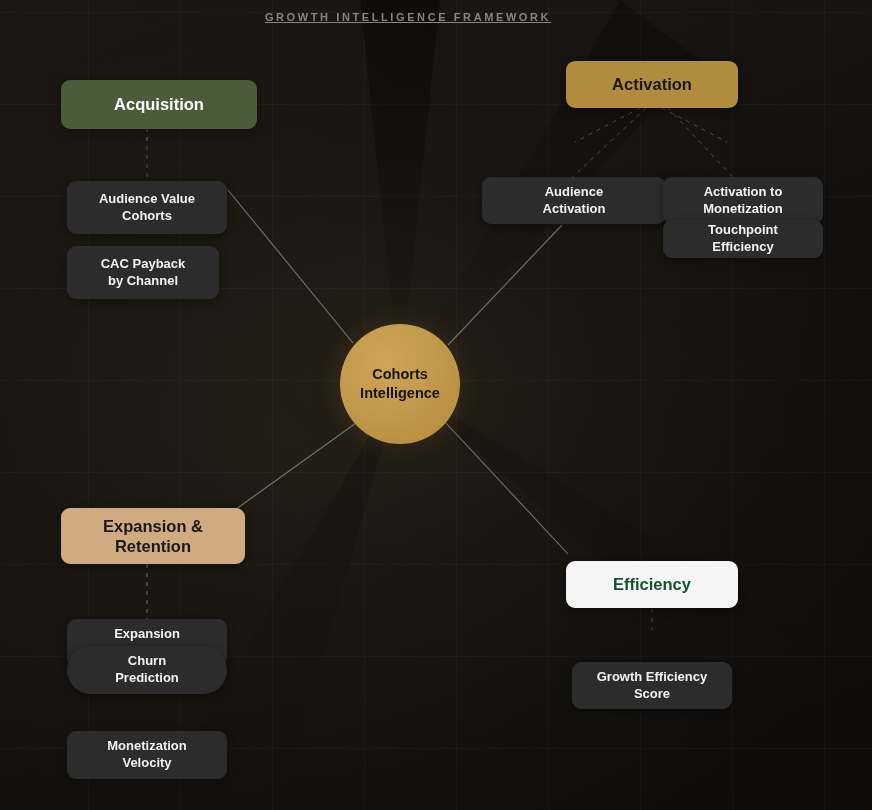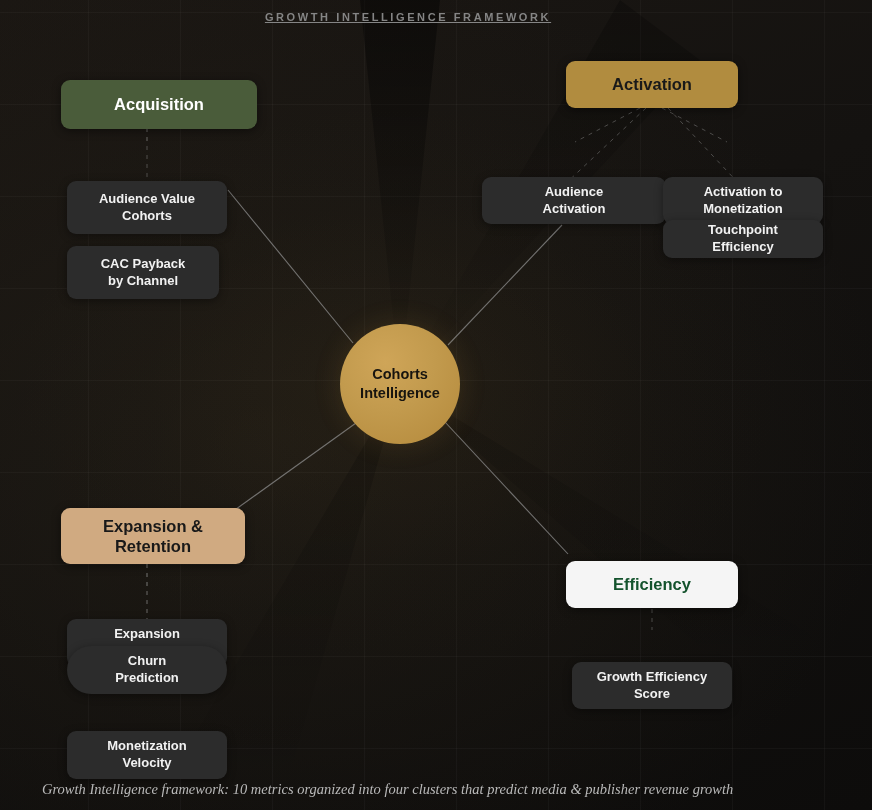--- a/index.html
+++ b/index.html
@@ -251,15 +251,14 @@
     <span>Efficiency</span>
   </div>
 
   <div class="node" style="left:572px; top:626px; width:160px; height:47px;">
     <div>
       <div>Growth Efficiency</div>
       <div>Score</div>
     </div>
   </div>
 
-  <div id="caption">Growth Intelligence framework: 10 metrics organized into four clusters that predict media &amp; publisher revenue growth</div>
 
 </div>
 
 </body></html>

